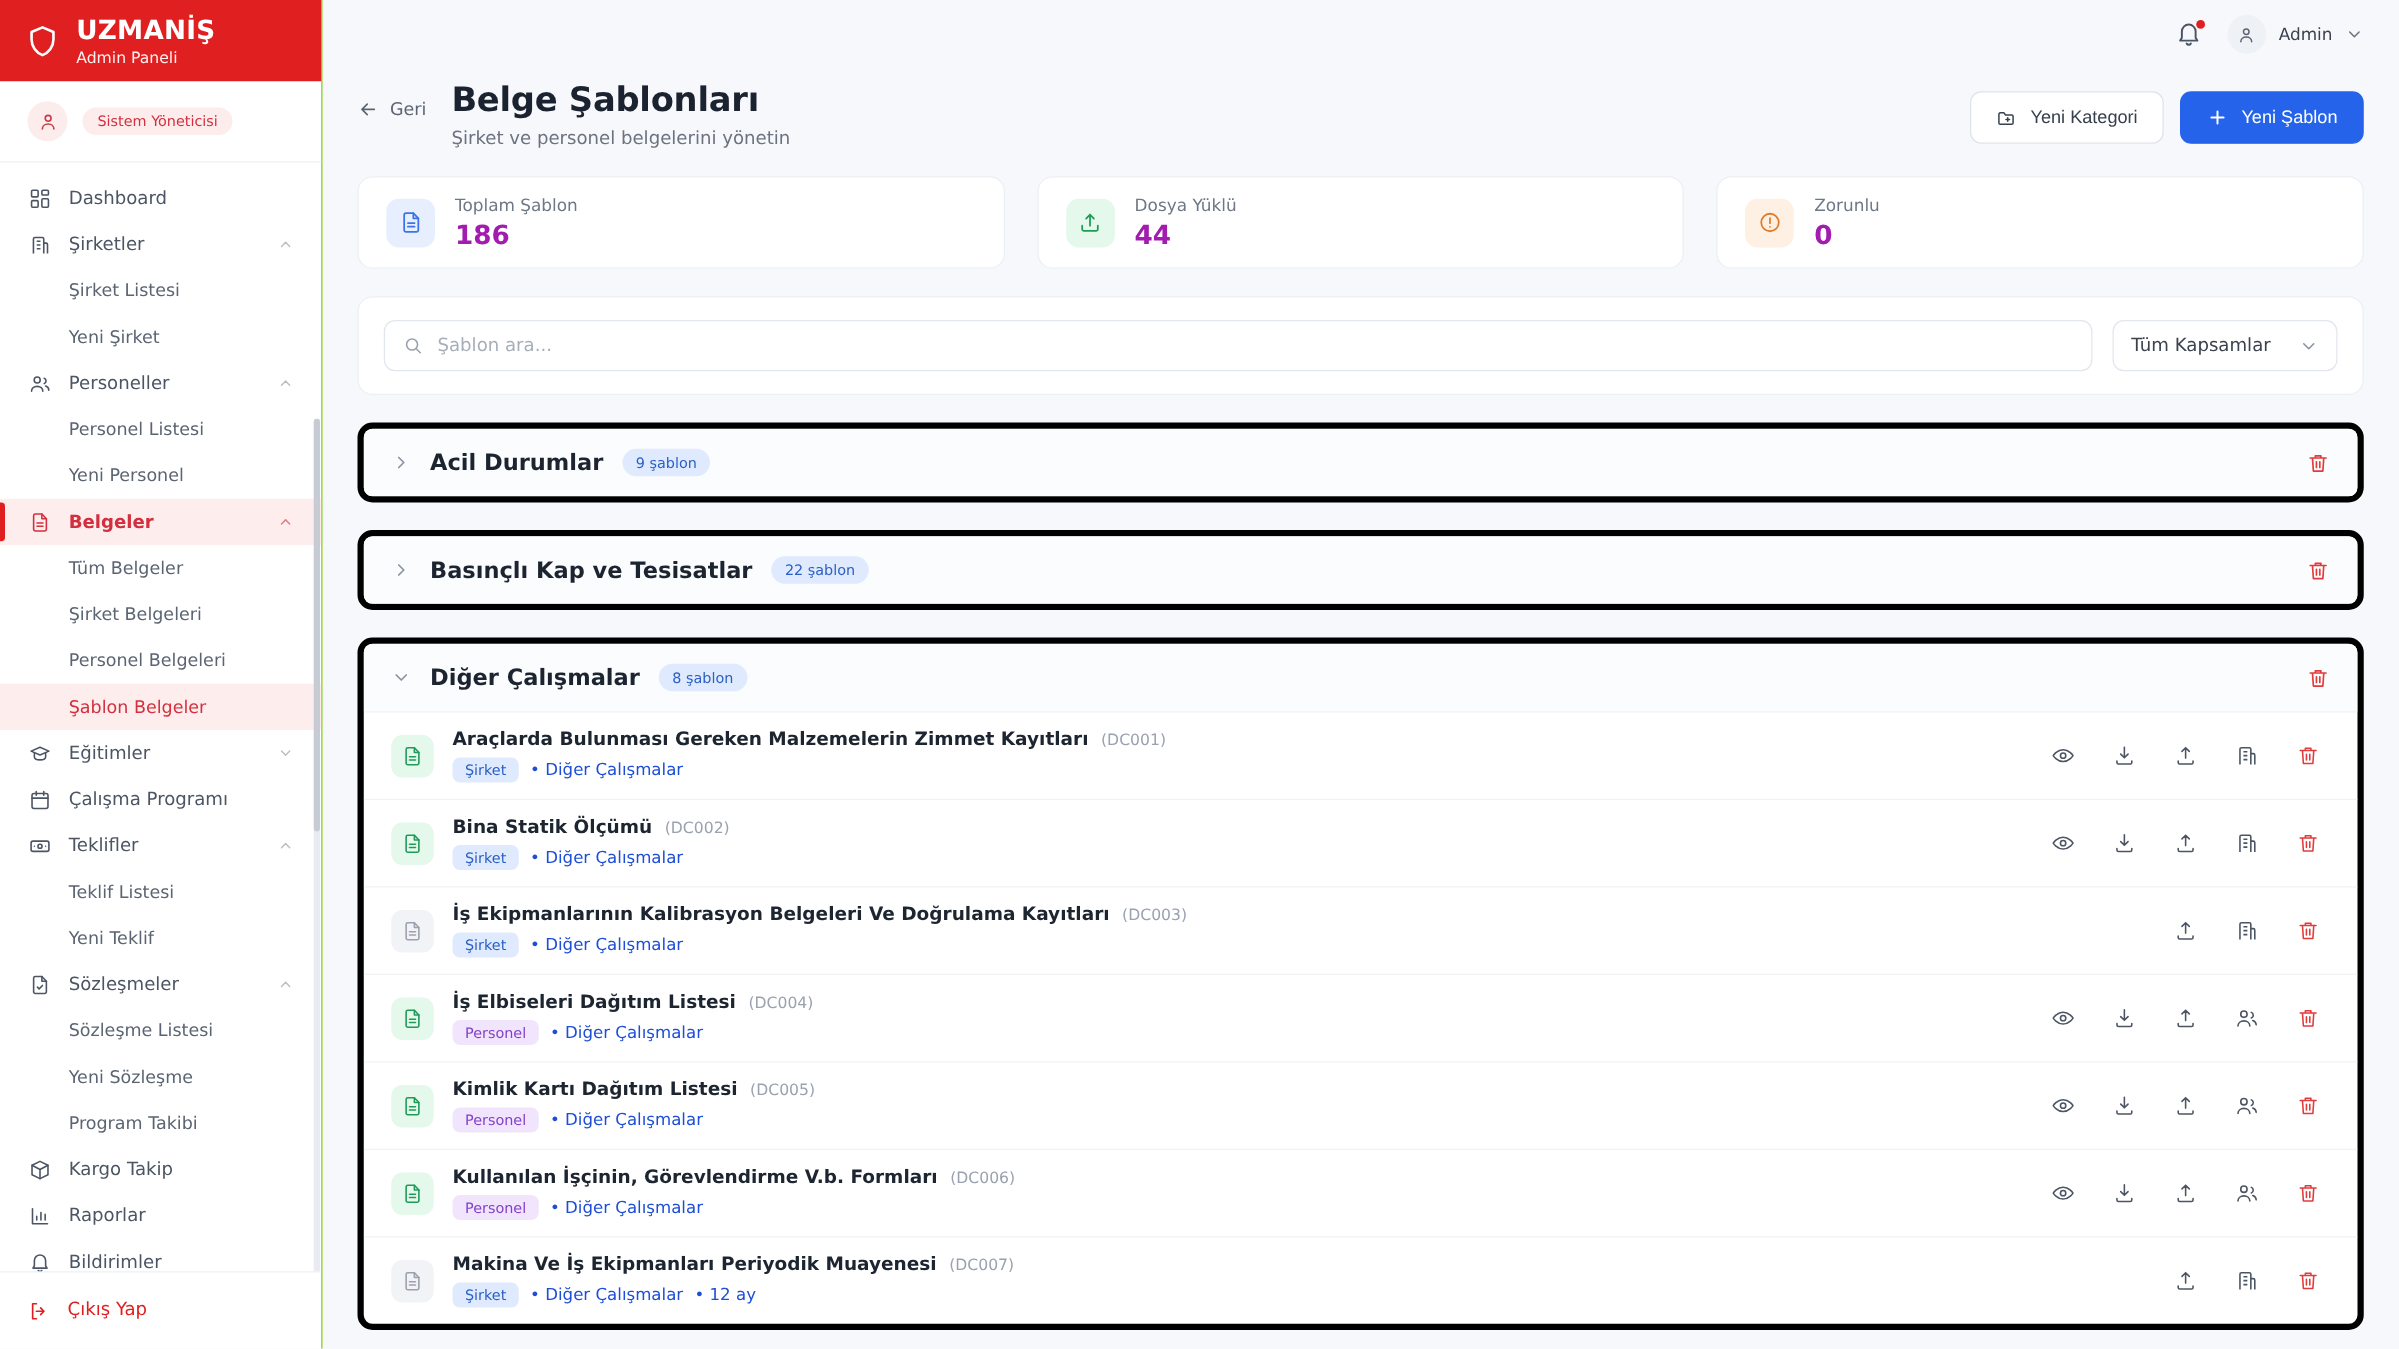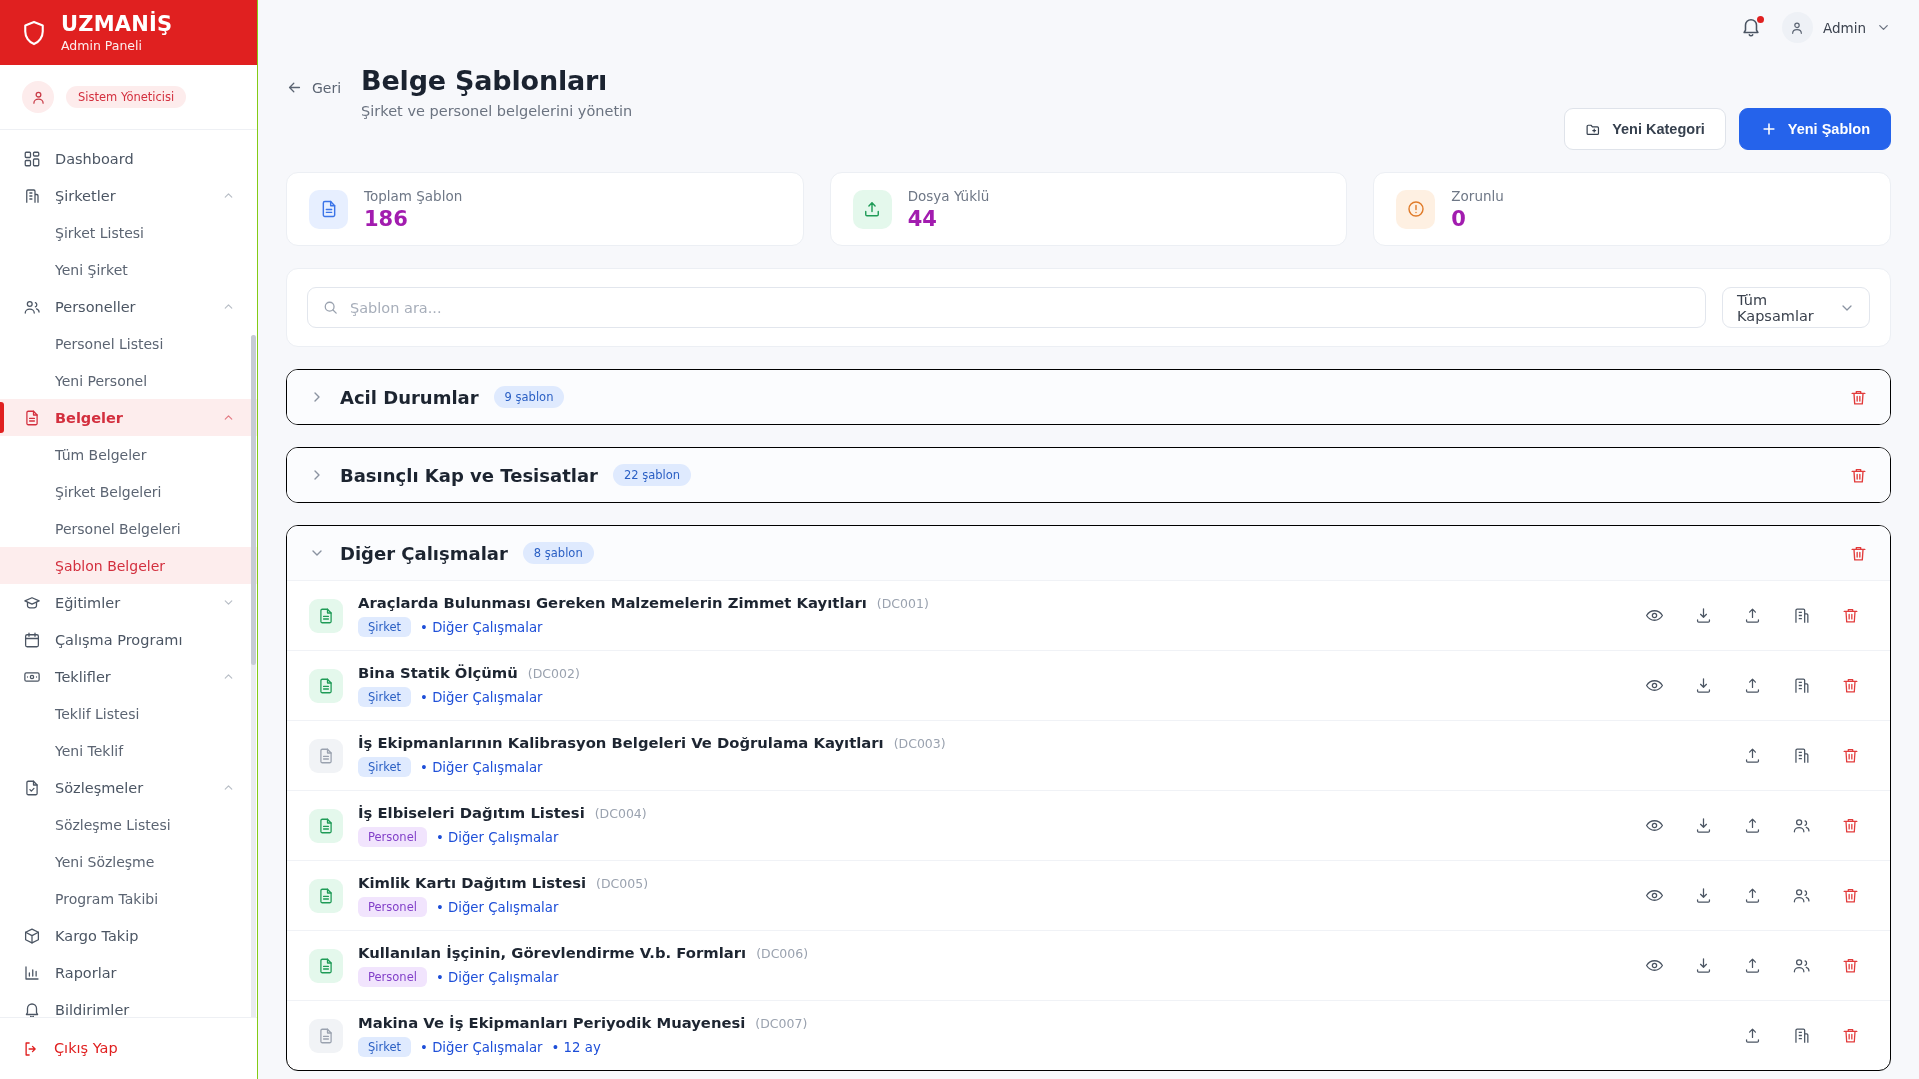--- a/index.html
+++ b/index.html
@@ -114,21 +114,21 @@
   .back-btn {
     display: flex; align-items: center; gap: 9px; color: #5b6472;
     font-size: 14px; cursor: pointer; padding-top: 14px;
   }
   .page-title { font-size: 27px; font-weight: 700; color: #1b2330; letter-spacing: -.2px; }
   .page-sub { font-size: 14.5px; color: #6b7380; margin-top: 7px; }
   .head-actions { display: flex; gap: 13px; padding-top: 8px; }
   .btn {
     display: flex; align-items: center; gap: 10px;
     height: 42px; padding: 0 20px; border-radius: 9px;
-    font-size: 14.5px; font-weight: 700; cursor: pointer; white-space: nowrap; margin-top: 35px;
+    font-size: 14.5px; font-weight: 400; cursor: pointer; white-space: nowrap;
   }
   .btn-secondary { background: #fff; color: #36404e; border: 1px solid #dfe3ea; }
   .btn-primary { background: #2563eb; color: #fff; border: 1px solid #2563eb; }
 
   .stats {
     display: flex; gap: 26px; padding: 22px 28px 0 28px;
   }
   .stat-card {
     flex: 1; background: #fff; border: 1px solid #eceff4; border-radius: 12px;
     height: 74px; display: flex; align-items: center; gap: 16px; padding: 0 22px;
@@ -150,29 +150,29 @@
   .search-box {
     flex: 1; height: 41px; border: 1px solid #e2e6ed; border-radius: 9px;
     display: flex; align-items: center; gap: 11px; padding: 0 14px; background: #fff;
   }
   .search-box input {
     border: none; outline: none; flex: 1; font-size: 14.5px; color: #2c3442;
     font-family: inherit; background: transparent;
   }
   .search-box input::placeholder { color: #a7aeba; }
   .select-box {
-    width: 148px; height: 41px; border: 1px solid #e2e6ed; border-radius: 9px;
+    width: 180px; height: 41px; border: 1px solid #e2e6ed; border-radius: 9px;
     display: flex; align-items: center; justify-content: space-between;
     padding: 0 14px; font-size: 14.5px; color: #3b424e; cursor: pointer; background: #fff;
   }
 
   .content-scroll { flex: 1; overflow: hidden; padding: 0 28px 0 28px; }
 
   .cat-card {
-    background: #fff; border: 1px solid #000000; border-radius: 12px;
+    background: #fff; border: 5px solid #000000; border-radius: 12px;
     margin-top: 22px; overflow: hidden;
   }
   .cat-header {
     display: flex; align-items: center; gap: 15px;
     padding: 16px 22px; cursor: pointer; background: #fbfcfe;
   }
   .cat-chev { width: 16px; height: 16px; color: #8a93a1; flex: 0 0 16px; }
   .cat-name { font-size: 18px; font-weight: 700; color: #1c2430; }
   .cat-badge {
     background: #dfeafe; color: #2a5fc4; font-size: 11.5px;

